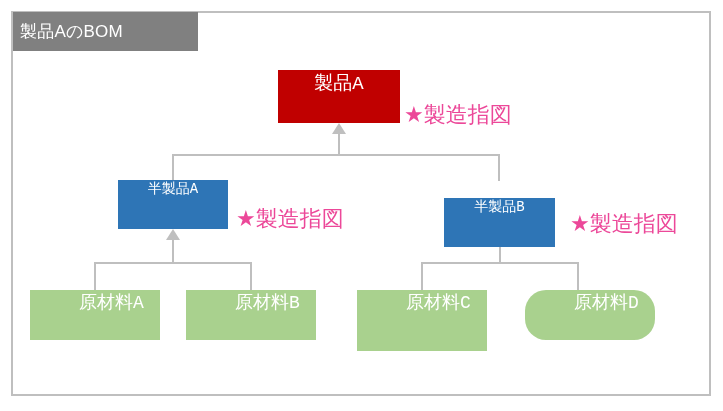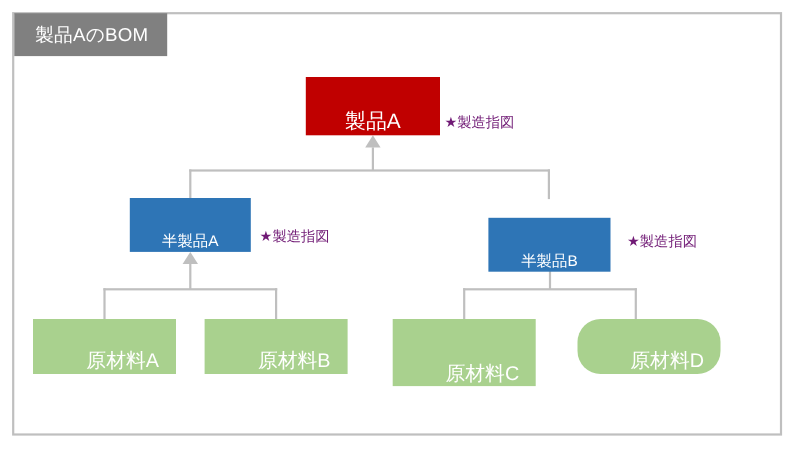--- a/index.html
+++ b/index.html
@@ -26,63 +26,64 @@
     height: 385px;
     border: 2px solid #bfbfbf;
     box-sizing: border-box;
     background: transparent;
   }
   
   .title-bar {
     position: absolute;
     left: 13px;
     top: 12px;
-    width: 139px;
+    width: 185px;
     height: 39px;
     background: #808080;
     display: flex;
     align-items: center;
     box-sizing: border-box;
-    padding-left: 19px;
+    padding-left: 7px;
   }
   .title-bar .title-text {
     color: #ffffff;
     font-size: 17px;
     line-height: 1;
     letter-spacing: 0.2px;
     white-space: nowrap;
   }
   
   .node {
     position: absolute;
     box-sizing: border-box;
     display: flex;
-    align-items: flex-end;
+    align-items: flex-start;
     justify-content: center;
     color: #ffffff;
     white-space: nowrap;
+    font-family: Liberation Mono, monospace;
   }
   .node-product {
     background: #c00000;
     font-size: 19px;
   }
   .node-semi {
     background: #2e75b6;
     font-size: 14px;
   }
   .node-material {
     background: #a9d18e;
     font-size: 18px;
     padding-left: 33px;
   }
   
   .annotation {
     position: absolute;
-    color: #701a75;
-    font-size: 13px;
+    color: #ec4899;
+    font-size: 22px;
     white-space: nowrap;
     line-height: 1;
   }
   
   .conn {
     position: absolute;
     background: #bfbfbf;
   }
   .conn-v { width: 2px; }
   .conn-h { height: 2px; }

